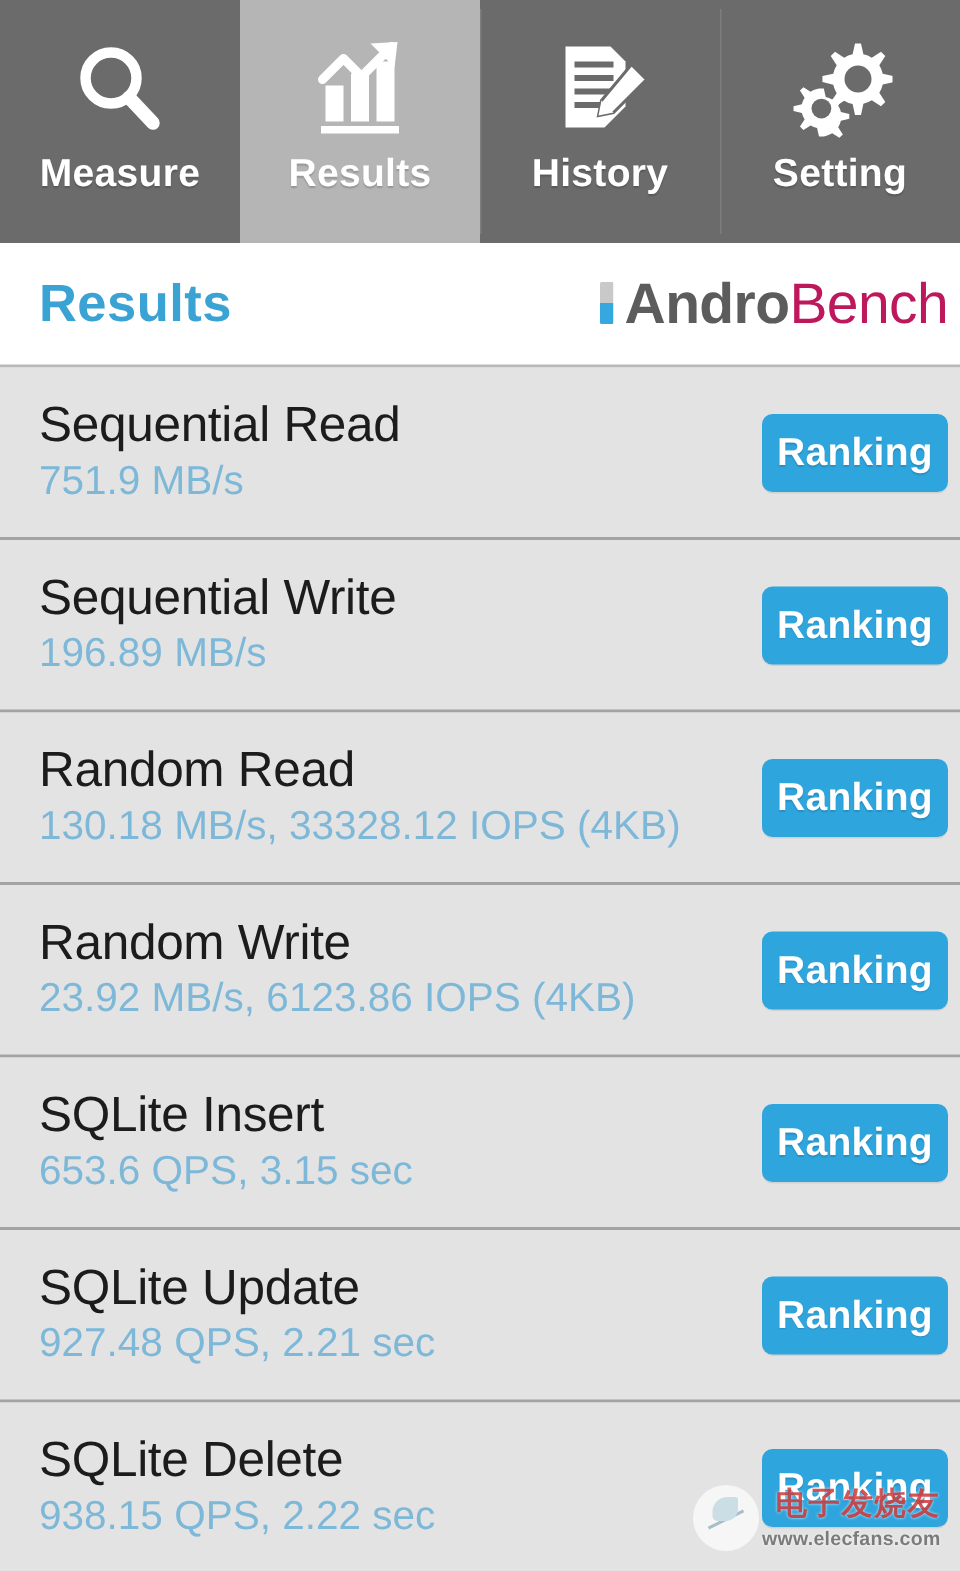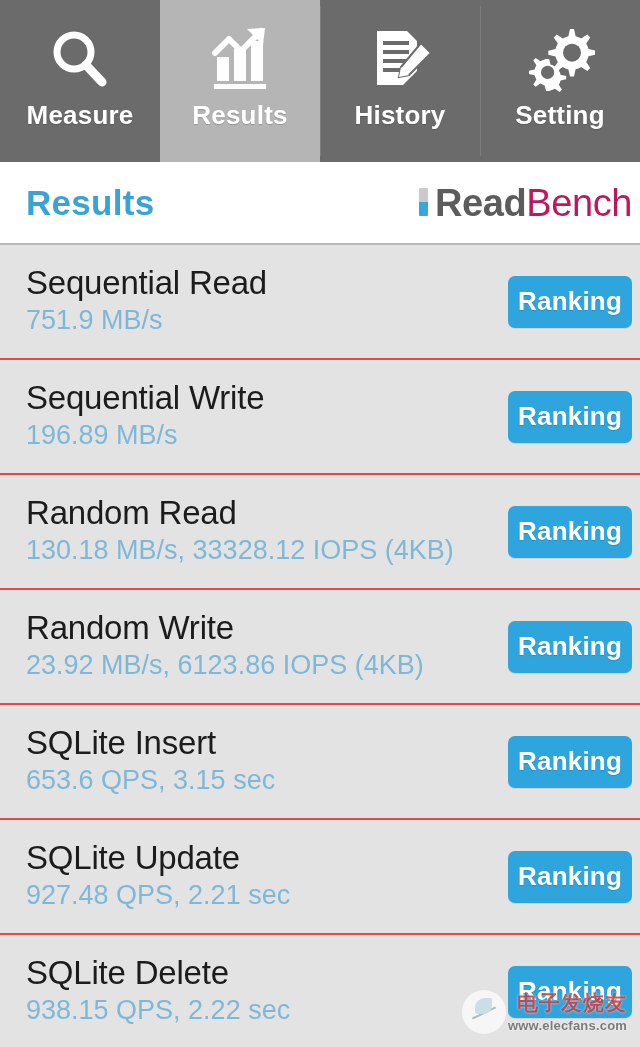--- a/index.html
+++ b/index.html
@@ -79,21 +79,21 @@
     font-size:14.5px; color:#7d7d7d; font-weight:600;
     letter-spacing:0.1px; margin-top:3px; white-space:nowrap;
   }
 
   
   .list { width:640px; background:#e3e3e3; }
   .row {
     position:relative;
     height:115px; width:640px;
     background:#e3e3e3;
-    border-bottom:2px solid #ef4444;
+    border-bottom:2px solid #a3a3a3;
     display:flex; align-items:center;
     cursor:pointer;
   }
   .row-text {
     position:absolute; left:26px; top:50%;
     transform:translateY(-50%);
   }
   .row-name {
     font-size:33px; color:#1c1c1c; font-weight:400;
     line-height:1.12; letter-spacing:-0.2px; white-space:nowrap;
@@ -219,21 +219,21 @@
 
   <div class="header">
     <div class="page-title">Results</div>
     <div class="logo">
       <div class="logo-bar">
         <div class="top"></div>
         <div class="bot"></div>
       </div>
       <div class="logo-text">
         <div class="logo-main">
-          <span class="logo-andro">Read</span><span class="logo-bench">Bench</span>
+          <span class="logo-andro">Andro</span><span class="logo-bench">Bench</span>
         </div>
       </div>
     </div>
   </div>
 
   <div class="list">
 
     <div class="row">
       <div class="row-text">
         <div class="row-name">Sequential Read</div>

